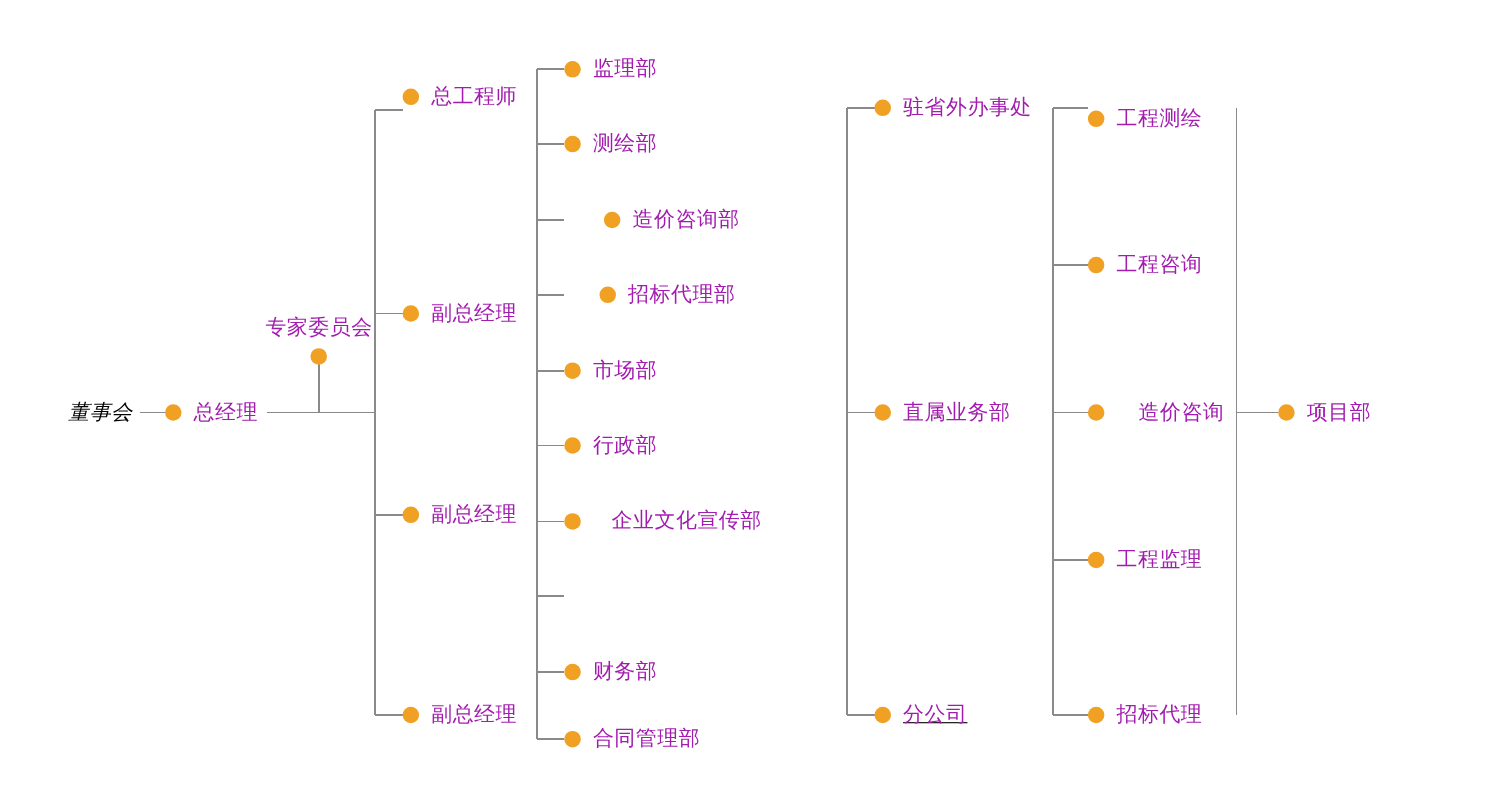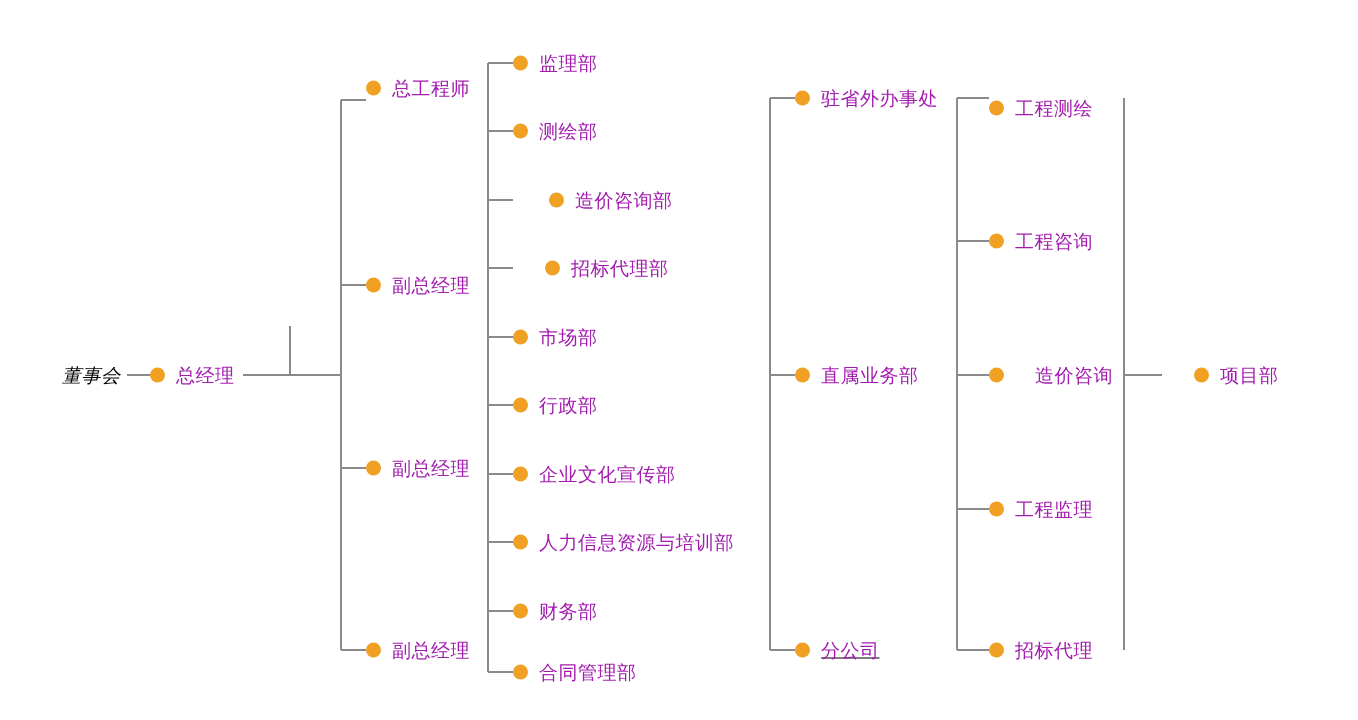--- a/index.html
+++ b/index.html
@@ -117,20 +117,24 @@
     </g>
   </svg>
 
   <div class="plain-label" style="left:62px; top:375px;">董事会</div>
 
   <div class="node" style="left:150px; top:375px;">
     <span class="dot"></span>
     <span class="label">总经理</span>
   </div>
 
+  <div class="node above" style="left:290px; top:310px;">
+    <span class="label">专家委员会</span>
+    <span class="dot"></span>
+  </div>
 
   <div class="node" style="left:366px; top:88px;">
     <span class="dot"></span>
     <span class="label">总工程师</span>
   </div>
   <div class="node" style="left:366px; top:285px;">
     <span class="dot"></span>
     <span class="label">副总经理</span>
   </div>
   <div class="node" style="left:366px; top:468px;">
@@ -159,28 +163,24 @@
     <span class="label">招标代理部</span>
   </div>
   <div class="node" style="left:513px; top:337px;">
     <span class="dot"></span>
     <span class="label">市场部</span>
   </div>
   <div class="node" style="left:513px; top:405px;">
     <span class="dot"></span>
     <span class="label">行政部</span>
   </div>
-  <div class="node" style="left:513px; top:474px;">
+  <div class="node" style="left:513px; top:474px;gap:17px;">
     <span class="dot"></span>
     <span class="label">企业文化宣传部</span>
   </div>
-  <div class="node" style="left:513px; top:542px;">
-    <span class="dot"></span>
-    <span class="label">人力信息资源与培训部</span>
-  </div>
   <div class="node" style="left:513px; top:611px;">
     <span class="dot"></span>
     <span class="label">财务部</span>
   </div>
   <div class="node" style="left:513px; top:672px;">
     <span class="dot"></span>
     <span class="label">合同管理部</span>
   </div>
 
   <div class="node" style="left:795px; top:98px;">
@@ -210,18 +210,18 @@
   </div>
   <div class="node" style="left:989px; top:509px;">
     <span class="dot"></span>
     <span class="label">工程监理</span>
   </div>
   <div class="node" style="left:989px; top:650px;">
     <span class="dot"></span>
     <span class="label">招标代理</span>
   </div>
 
-  <div class="node" style="left:1194px; top:375px;">
+  <div class="node" style="left:1162px; top:375px;">
     <span class="dot"></span>
     <span class="label">项目部</span>
   </div>
 
 </div>
 
 </body></html>

